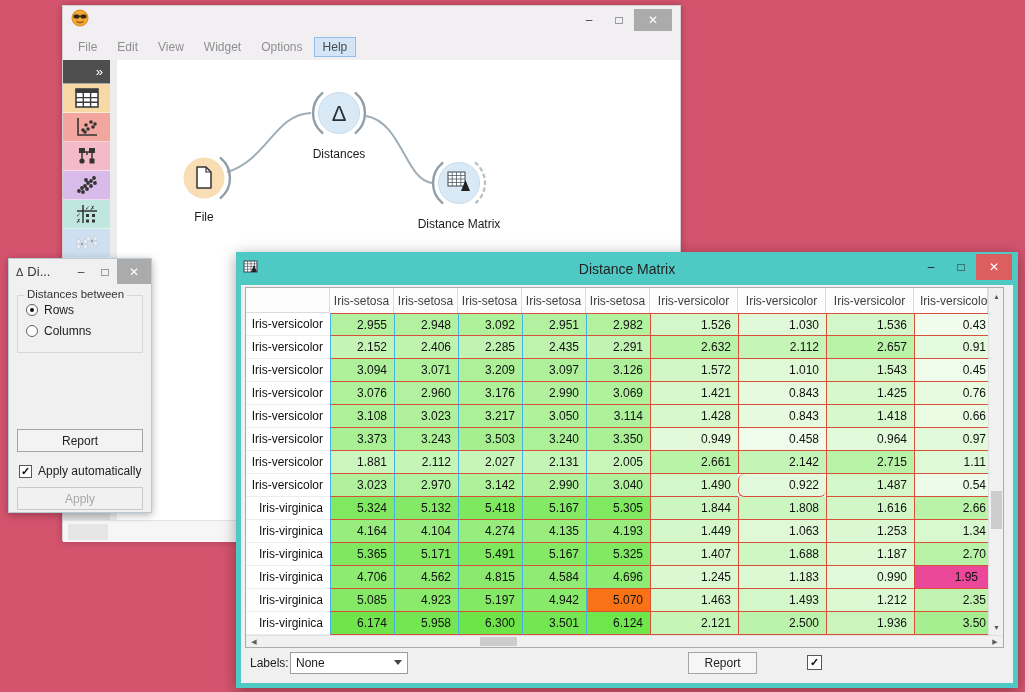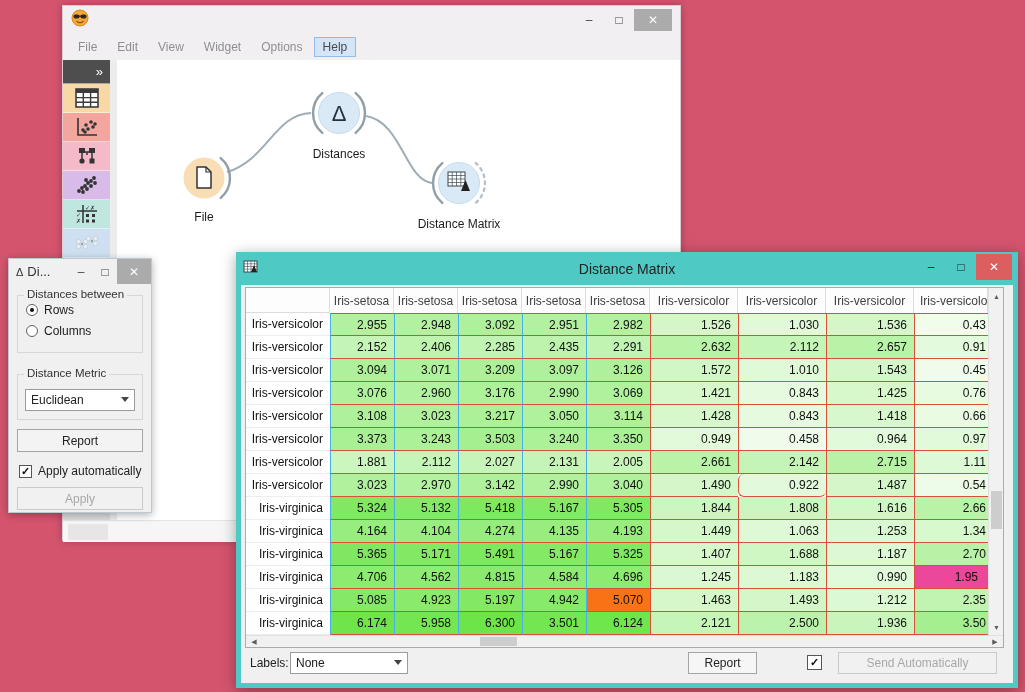--- a/index.html
+++ b/index.html
@@ -267,27 +267,20 @@
     <div class="radio-row">
       <span class="radio sel"></span>
       <span>Rows</span>
     </div>
     <div class="radio-row">
       <span class="radio"></span>
       <span>Columns</span>
     </div>
   </div>
 
-  <div class="groupbox" style="top:115px; height:46px;">
-    <span class="legend">Distance Metric</span>
-    <div class="combobox" style="margin:14px 7px 0 7px;">
-      <span>Euclidean</span>
-      <span class="arrow"></span>
-    </div>
-  </div>
 
   <div class="btn" style="position:absolute; left:8px; top:170px; width:126px; height:23px;">Report</div>
 
   <div style="position:absolute; left:10px; top:205px; display:flex; align-items:center; font-size:12px; color:#222;">
     <span class="checkbox">✓</span>
     <span>Apply automatically</span>
   </div>
 
   <div class="btn disabled" style="position:absolute; left:8px; top:228px; width:126px; height:23px;">Apply</div>
 </div>
@@ -504,16 +497,15 @@
       </div>
     </div>
     <div class="mw-footer">
       <span class="lbl">Labels:</span>
       <div class="combobox" style="position:absolute; left:49px; top:0; width:118px; height:22px;">
         <span>None</span>
         <span class="arrow"></span>
       </div>
       <div class="btn" style="position:absolute; left:447px; top:0; width:69px; height:22px; background:#f6f6f6;">Report</div>
       <span class="checkbox" style="position:absolute; left:566px; top:3px; width:15px; height:15px;">✓</span>
-      <div class="btn disabled" style="position:absolute; left:597px; top:0; width:159px; height:22px;">Send Automatically</div>
     </div>
   </div>
 </div>
 
 </body></html>

